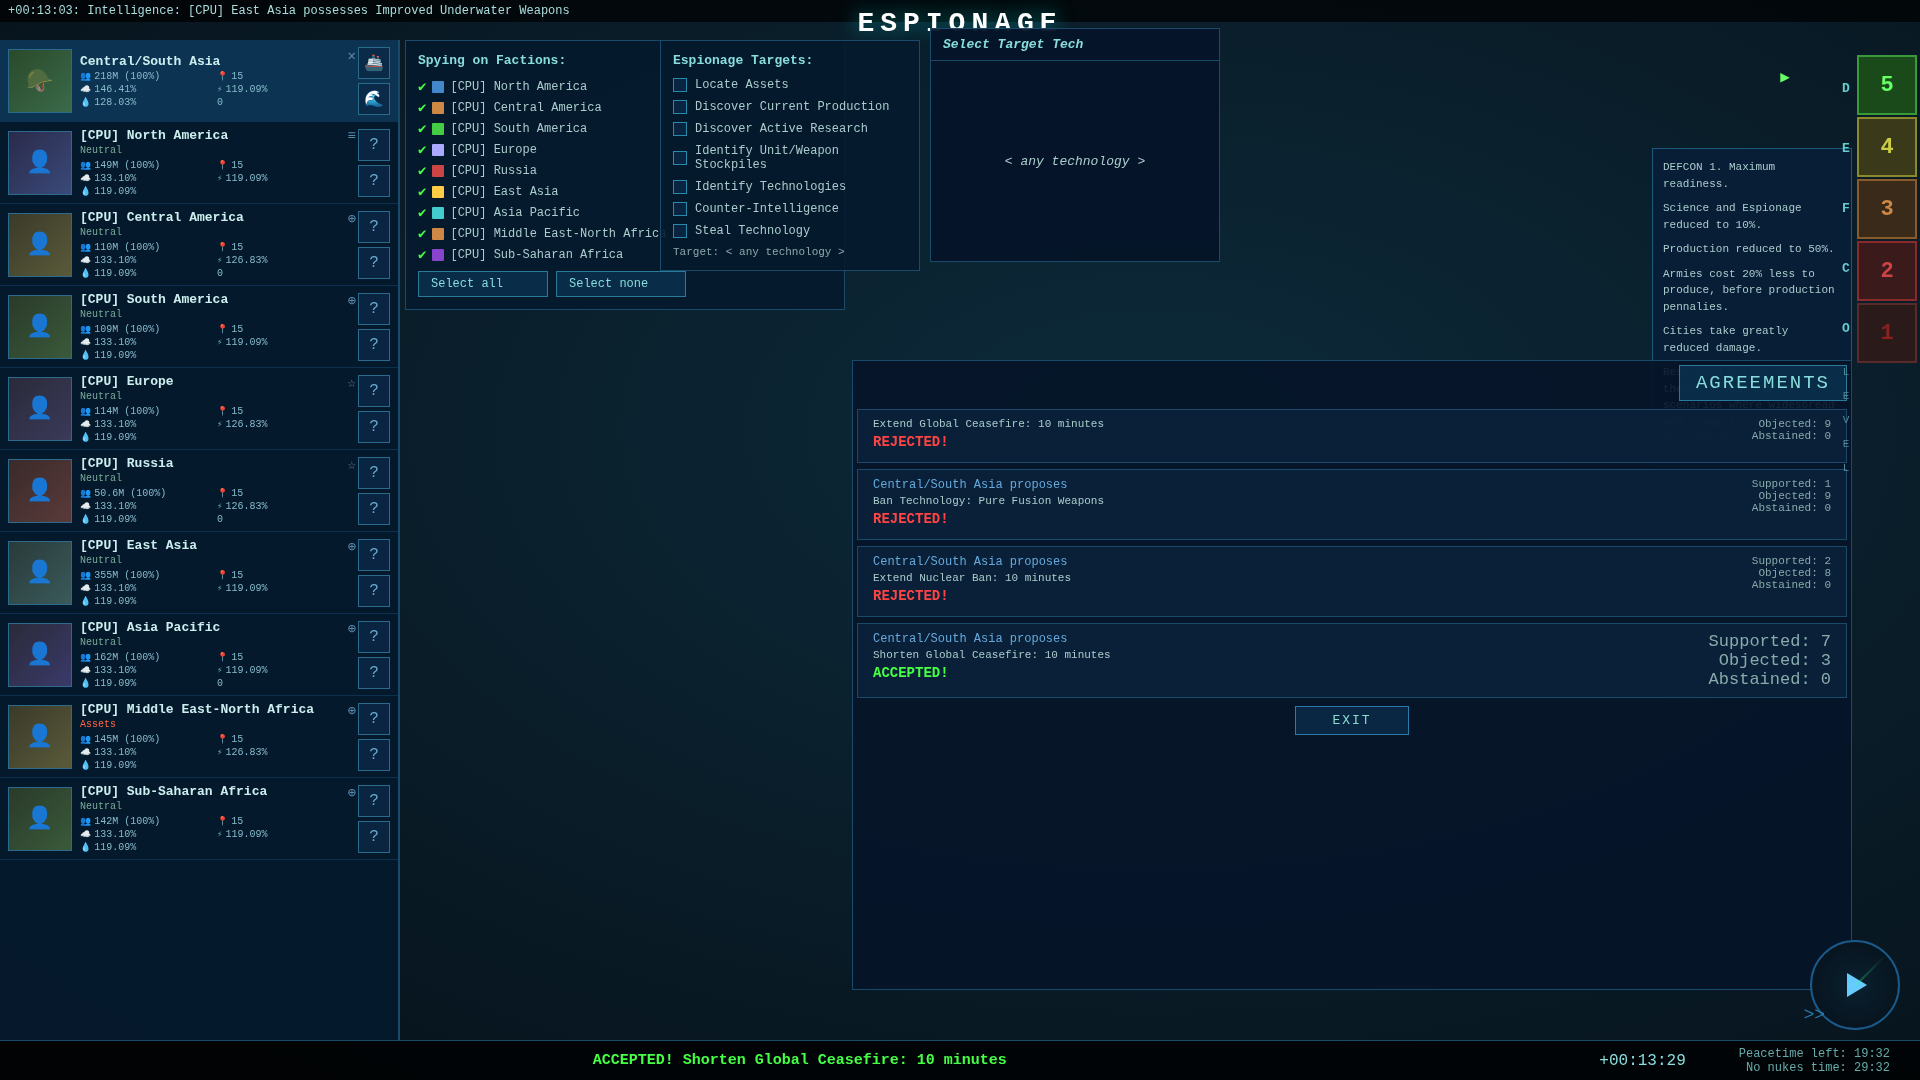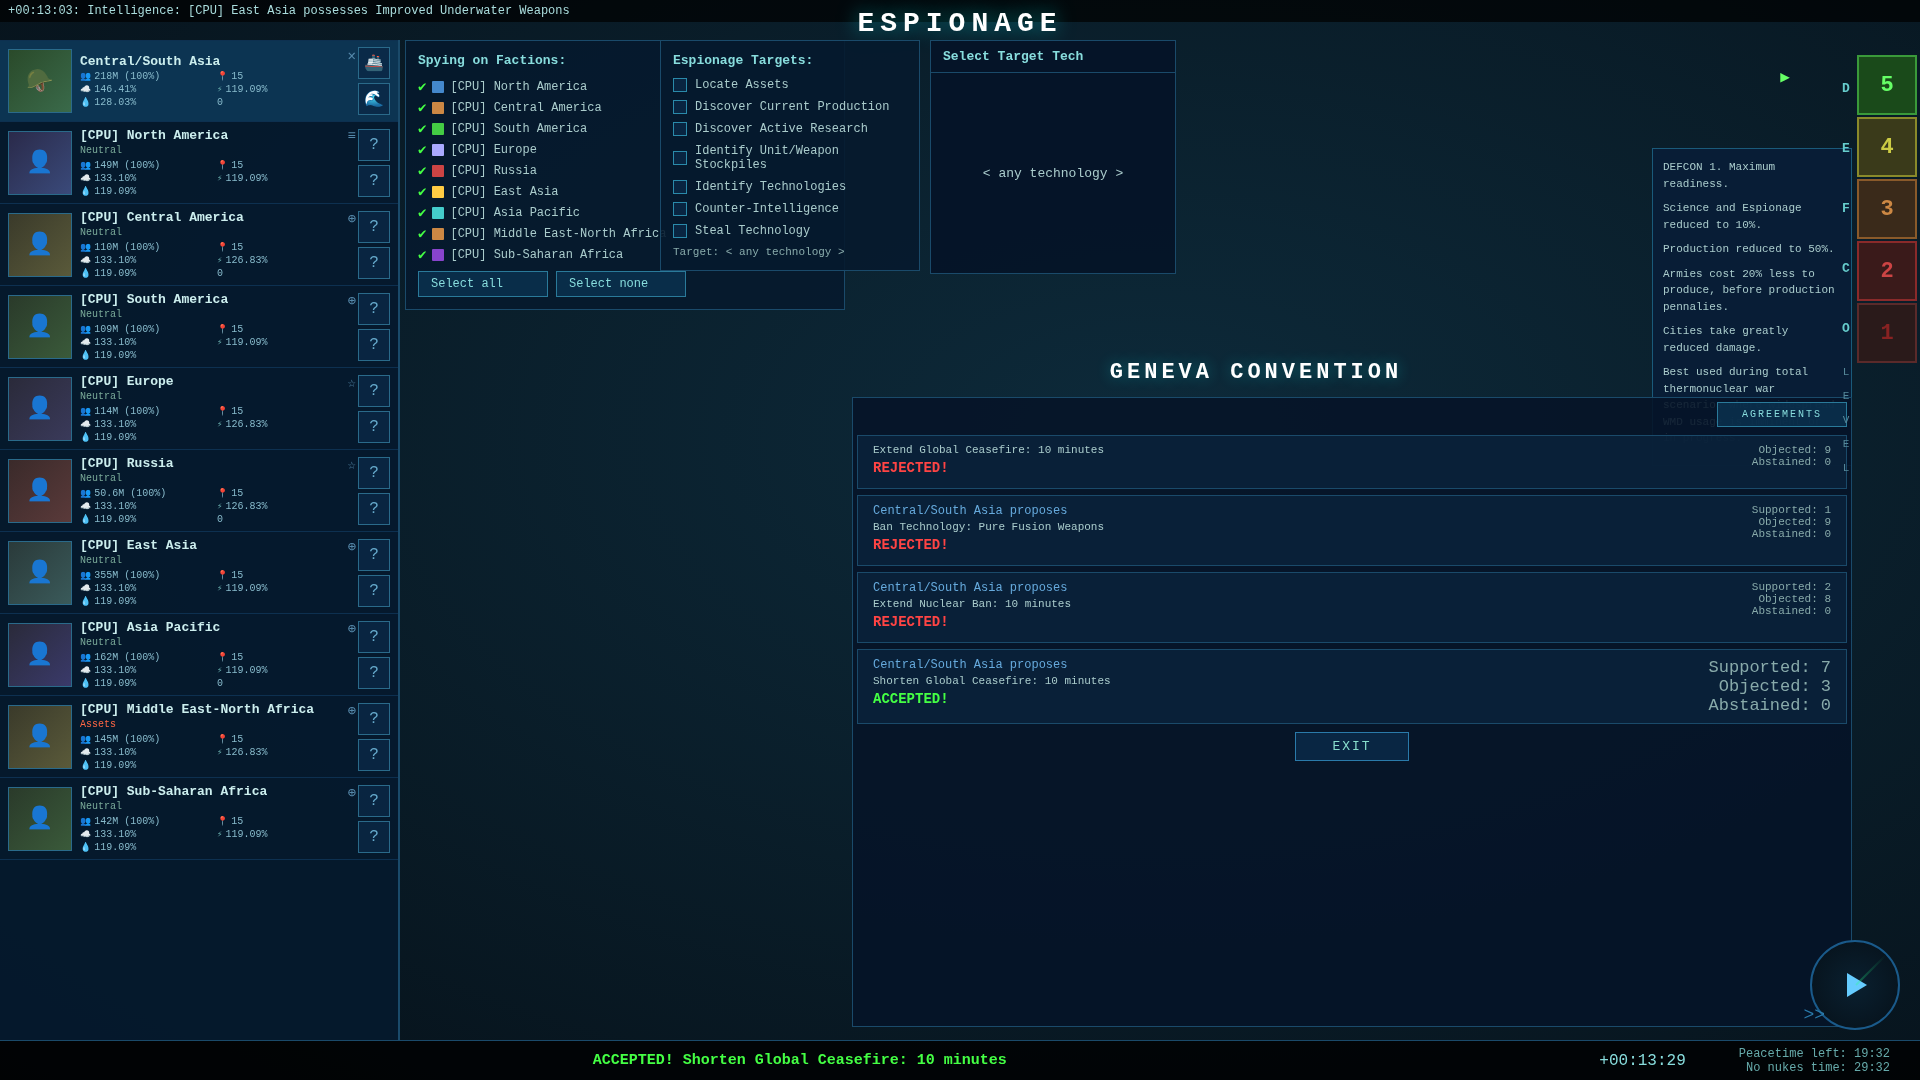--- a/index.html
+++ b/index.html
@@ -244,26 +244,27 @@
 
     .target-tech-info {
       margin-top: 8px;
       font-size: 11px;
       color: #88aaaa;
     }
 
     
     .tech-panel {
       position: absolute;
-      top: 40px;
+      top: 28px;
       left: 930px;
-      width: 246px;
+      width: 290px;
       background: rgba(5,20,40,0.95);
       border: 1px solid #1a4a6a;
       z-index: 10;
+      font-style: italic;
     }
     .tech-panel-header {
       padding: 8px 12px;
       font-size: 13px;
       color: #88dddd;
       font-weight: bold;
       border-bottom: 1px solid #1a4a6a;
     }
     .tech-display {
       padding: 16px;
@@ -355,22 +356,22 @@
     .agreements-header {
       display: flex;
       justify-content: space-between;
       align-items: center;
       margin-bottom: 8px;
     }
     .btn-agreements {
       background: rgba(10,50,80,0.8);
       border: 1px solid #2a7a9a;
       color: #88dddd;
-      padding: 6px 24px;
-      font-size: 10px;
+      padding: 6px 16px;
+      font-size: 19px;
       cursor: pointer;
       font-family: inherit;
       letter-spacing: 2px;
     }
 
     .agreement-entry {
       background: rgba(10,35,60,0.8);
       border: 1px solid #1a4a6a;
       padding: 8px 15px;
       margin-bottom: 6px;
@@ -970,21 +971,20 @@
   <div style="font-size:11px; color:#558899; width:20px; height:24px; display:flex; align-items:center; justify-content:center;">L</div>
   <div style="font-size:11px; color:#558899; width:20px; height:24px; display:flex; align-items:center; justify-content:center;">E</div>
   <div style="font-size:11px; color:#558899; width:20px; height:24px; display:flex; align-items:center; justify-content:center;">V</div>
   <div style="font-size:11px; color:#558899; width:20px; height:24px; display:flex; align-items:center; justify-content:center;">E</div>
   <div style="font-size:11px; color:#558899; width:20px; height:24px; display:flex; align-items:center; justify-content:center;">L</div>
 </div>
 
 <div style="position:absolute; right:130px; top:67px; z-index:13; color:#66ff66; font-size:16px;">▶</div>
 
 <div class="geneva-area">
-  <div class="geneva-title">GENEVA CONVENTION</div>
 
   <div class="geneva-content">
 
     <div style="width:180px; flex-shrink:0;"></div>
 
     <div class="agreements-list">
       <div class="agreements-header">
         <div></div>
         <button class="btn-agreements">AGREEMENTS</button>
       </div>

